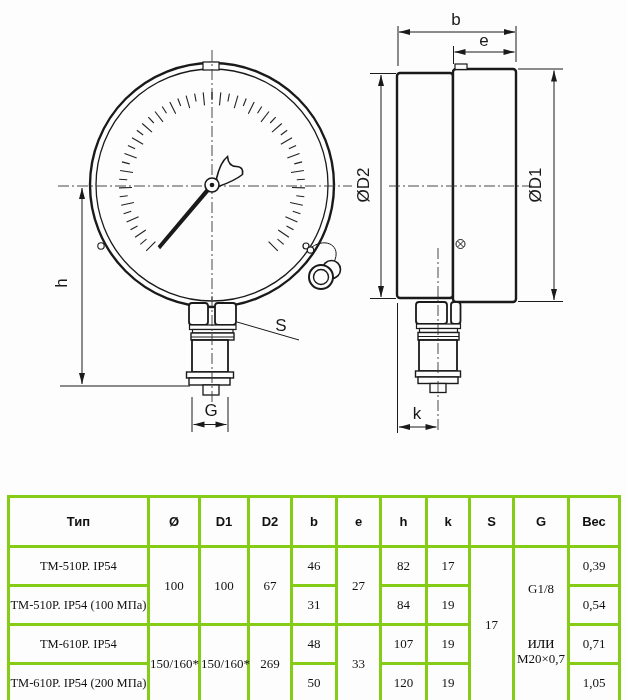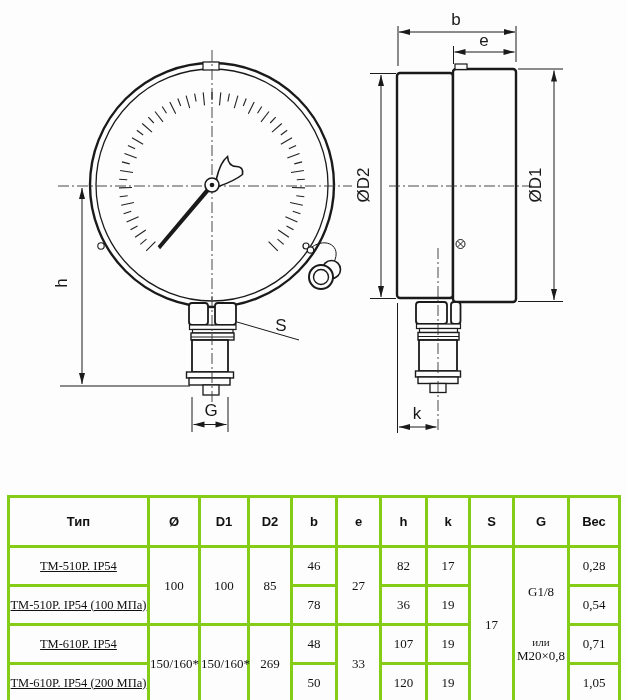--- a/index.html
+++ b/index.html
@@ -2,23 +2,23 @@
 <html><head>
 <meta charset="utf-8">
 <style>
   html,body{margin:0;padding:0;background:#fff;}
   #page{position:relative;width:627px;height:700px;background:#fdfdfd;font-family:"Liberation Sans",sans-serif;overflow:hidden;}
   #drawing{position:absolute;left:0;top:0;}
   #spec-table{position:absolute;left:7px;top:495px;border-collapse:collapse;table-layout:fixed;width:611px;}
   #spec-table td,#spec-table th{border:3px solid #84cc16;text-align:center;vertical-align:middle;padding:0;color:#111;}
   #spec-table th{font-family:"Liberation Sans",sans-serif;font-weight:bold;font-size:13px;height:47px;}
   #spec-table td{font-family:"Liberation Serif",serif;font-size:13px;height:36px;}
-  #spec-table td.type-cell{font-size:12.5px;text-decoration:underline;}
+  #spec-table td.type-cell{font-size:12.5px;}
   #spec-table td.g-cell{line-height:1.15;font-size:13px;}
-  #spec-table td.g-cell .small{font-size:11px;margin-top:36px;}
+  #spec-table td.g-cell .small{font-size:17px;margin-top:36px;}
   svg text{fill:#1a1a1a;font-family:"Liberation Sans",sans-serif;font-size:17px;}
 </style>
 </head>
 <body>
 <div id="page">
 
 <svg id="drawing" width="627" height="492" viewBox="0 0 627 492">
   <defs>
     <marker id="arr" viewBox="0 0 12 8" markerWidth="12" markerHeight="8" refX="11.5" refY="4" orient="auto-start-reverse" markerUnits="userSpaceOnUse">
       <path d="M0.5,1 L11.5,4 L0.5,7 Z" fill="#1a1a1a"></path>
@@ -233,37 +233,37 @@
     <th>h</th>
     <th>k</th>
     <th>S</th>
     <th>G</th>
     <th>Вес</th>
   </tr>
   <tr>
     <td class="type-cell">ТМ-510Р. IP54</td>
     <td rowspan="2">100</td>
     <td rowspan="2">100</td>
-    <td rowspan="2">85</td>
+    <td rowspan="2">67</td>
     <td>46</td>
     <td rowspan="2">27</td>
     <td>82</td>
     <td>17</td>
     <td rowspan="4">17</td>
     <td rowspan="4" class="g-cell">
       <div>G1/8</div>
       <div class="small">или</div>
-      <div>M20×0,8</div>
+      <div>M20×0,7</div>
     </td>
-    <td>0,28</td>
+    <td>0,39</td>
   </tr>
   <tr>
     <td class="type-cell">ТМ-510Р. IP54 (100 МПа)</td>
-    <td>78</td>
-    <td>36</td>
+    <td>31</td>
+    <td>84</td>
     <td>19</td>
     <td>0,54</td>
   </tr>
   <tr>
     <td class="type-cell">ТМ-610Р. IP54</td>
     <td rowspan="2">150/160*</td>
     <td rowspan="2">150/160*</td>
     <td rowspan="2">269</td>
     <td>48</td>
     <td rowspan="2">33</td>

